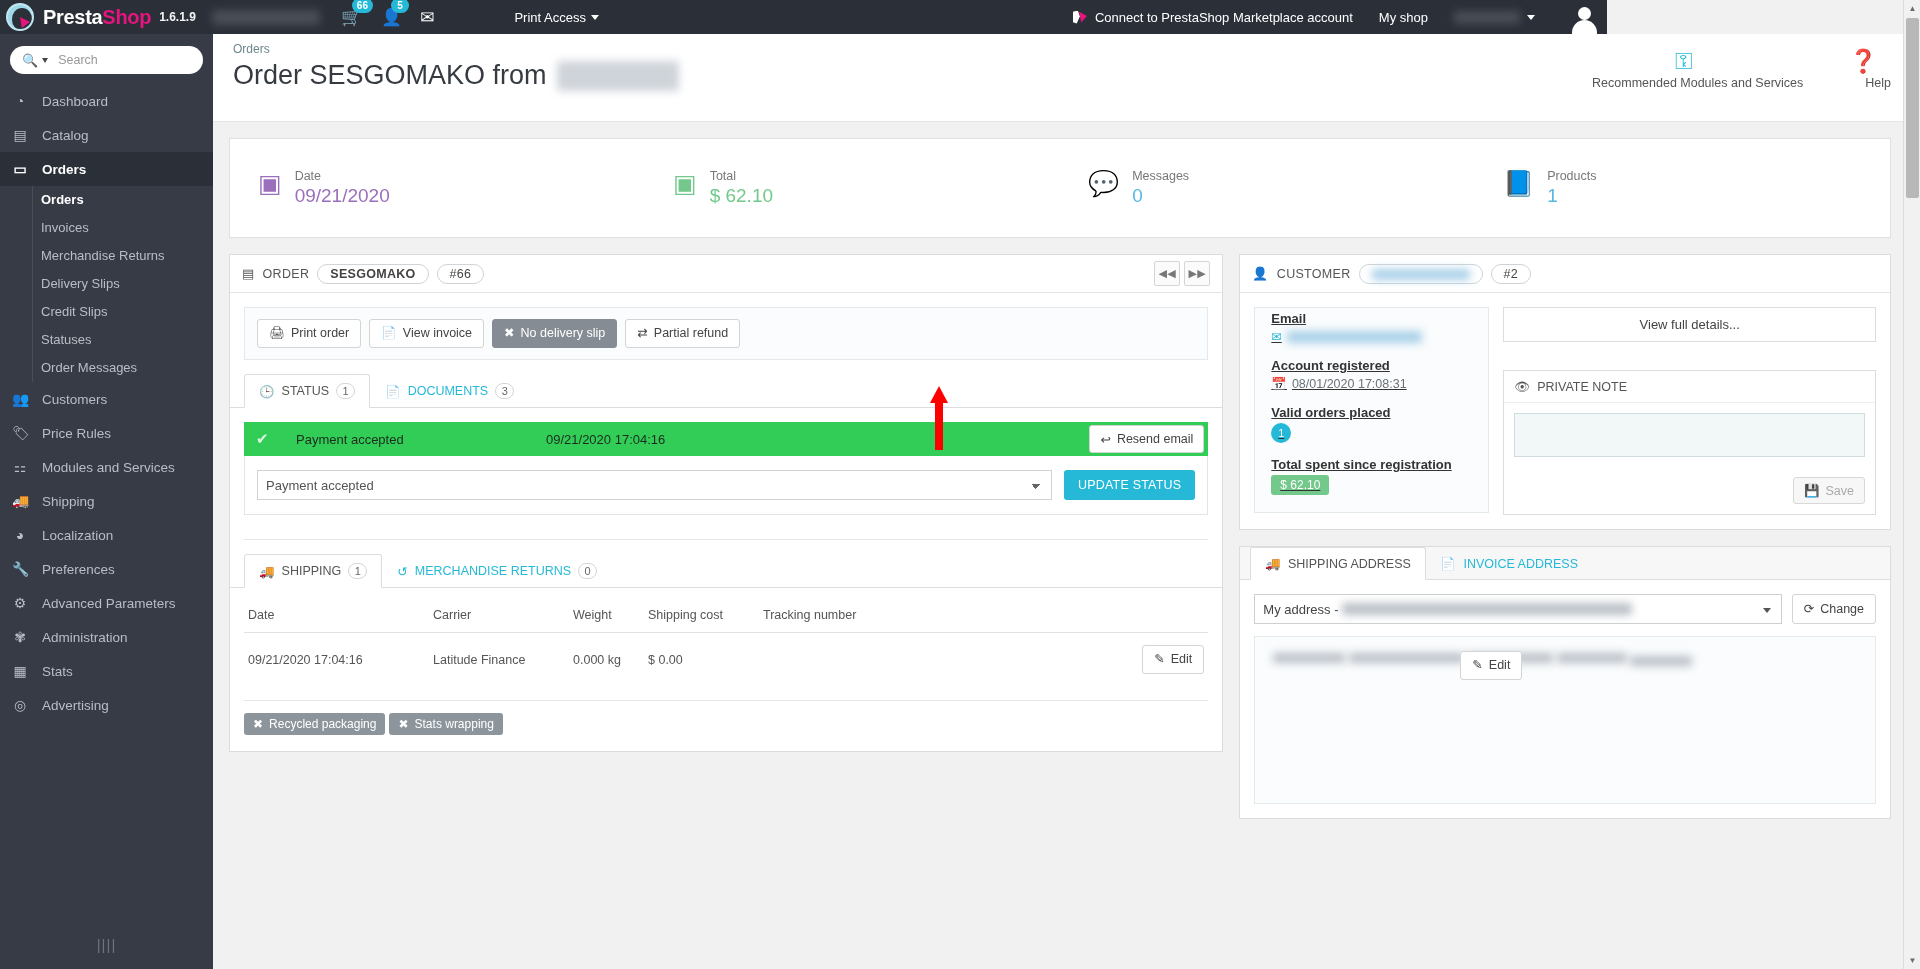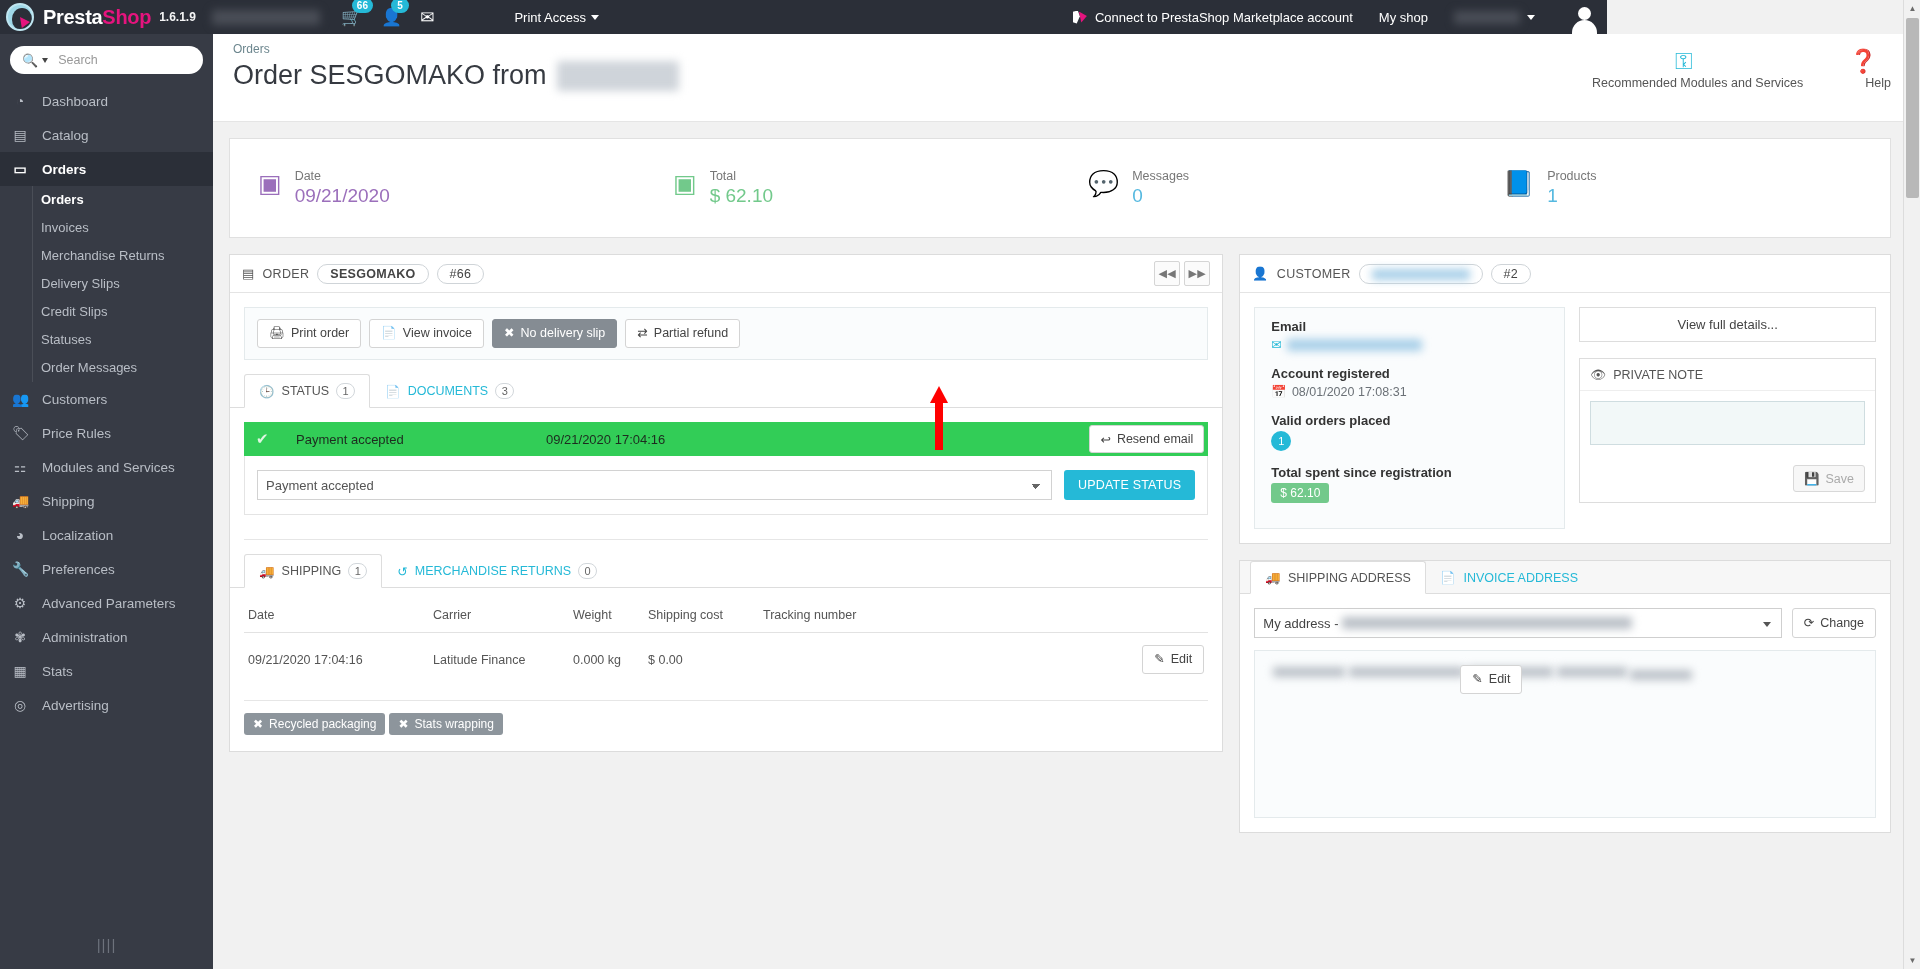--- a/index.html
+++ b/index.html
@@ -231,34 +231,34 @@
   .ship-table td.actions { text-align:right; }
   .tag-row { padding: 0 14px 16px 14px; display:flex; gap: 4px; }
   .tag {
     background:#8d959c; color:#fff; font-size:12px; padding: 4px 9px;
     border-radius:3px; display:flex; align-items:center; gap:6px;
   }
 
   
   .cust-body { display:flex; padding: 14px; gap: 14px; align-items:flex-start;}
   .cust-card {
-    width: 311px; border:1px solid #e4eaec; background:#fafcfd; padding: 11px 16px;
-    font-size: 13px; color:#333; min-height: 180px;
+    width: 235px; border:1px solid #e4eaec; background:#fafcfd; padding: 3px 16px;
+    font-size: 13px; color:#333; min-height: 180px; text-decoration: underline;
   }
   .cust-card .lbl { font-weight:bold; font-size:13px; color:#333; margin-bottom: 3px; }
   .cust-card .val { margin-bottom: 14px; color:#6b7177; font-size:12.5px; display:flex; align-items:center; gap:5px;}
   .badge-blue {
     background:#25b9d7; color:#fff; border-radius:50%; width:20px; height:20px;
     display:inline-flex; align-items:center; justify-content:center; font-size:11px;
   }
   .badge-green {
     background:#72c98b; color:#fff; border-radius:3px; padding: 3px 9px; font-size:12px;
     display:inline-block;
   }
-  .right-stack { flex:1; display:flex; flex-direction:column; gap: 16px; justify-content: flex-end; }
+  .right-stack { flex:1; display:flex; flex-direction:column; gap: 28px; justify-content: flex-end; }
   .vfd {
     border:1px solid #dddddd; background:#fff; text-align:center; padding: 9px;
     font-size: 13px; color:#444; cursor:pointer;
   }
   .note-panel { border:1px solid #dddddd; background:#fff; }
   .note-head {
     padding: 8px 10px; font-size:12.5px; color:#555; border-bottom:1px solid #eee;
     display:flex; align-items:center; gap:7px; text-transform:uppercase;
   }
   .note-body { padding: 10px; }

